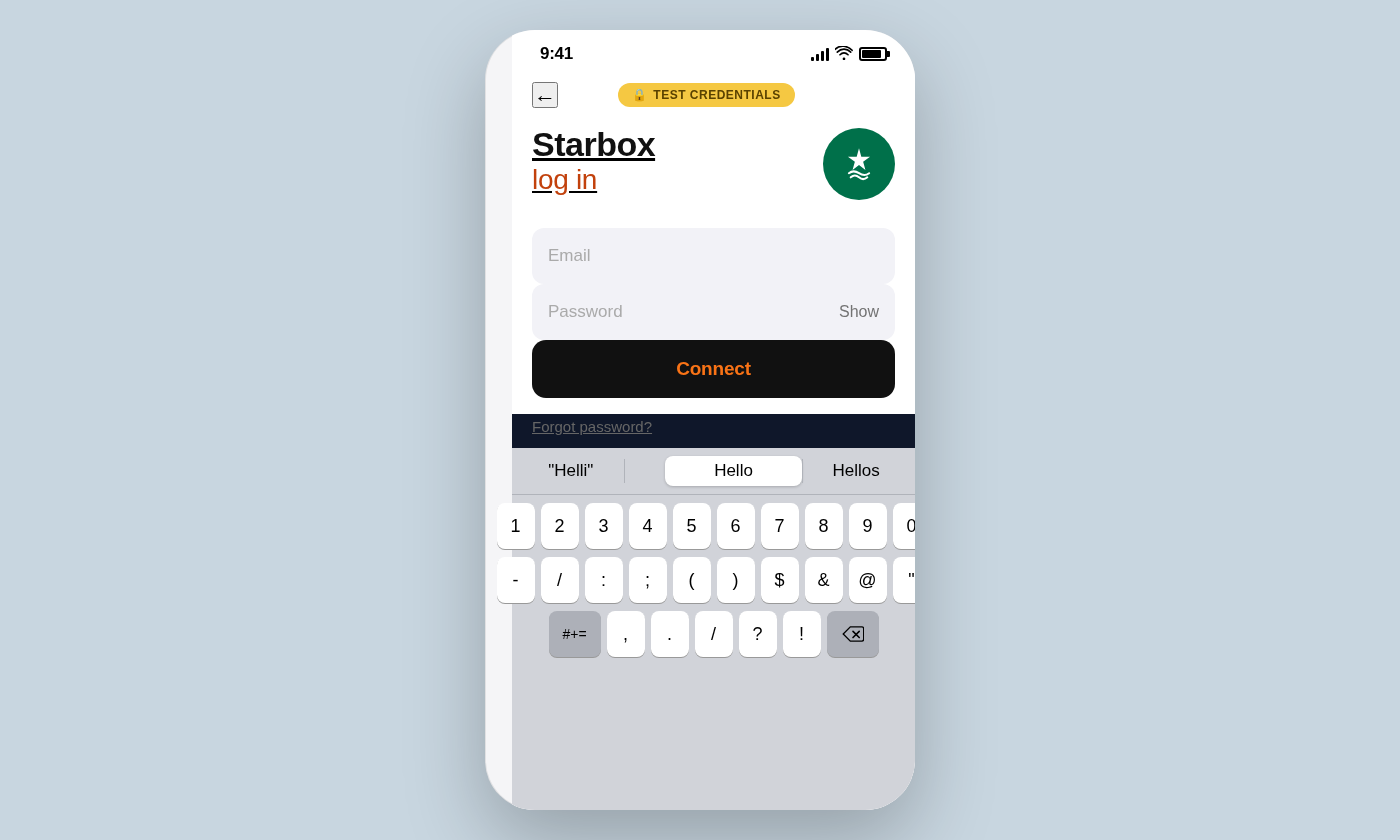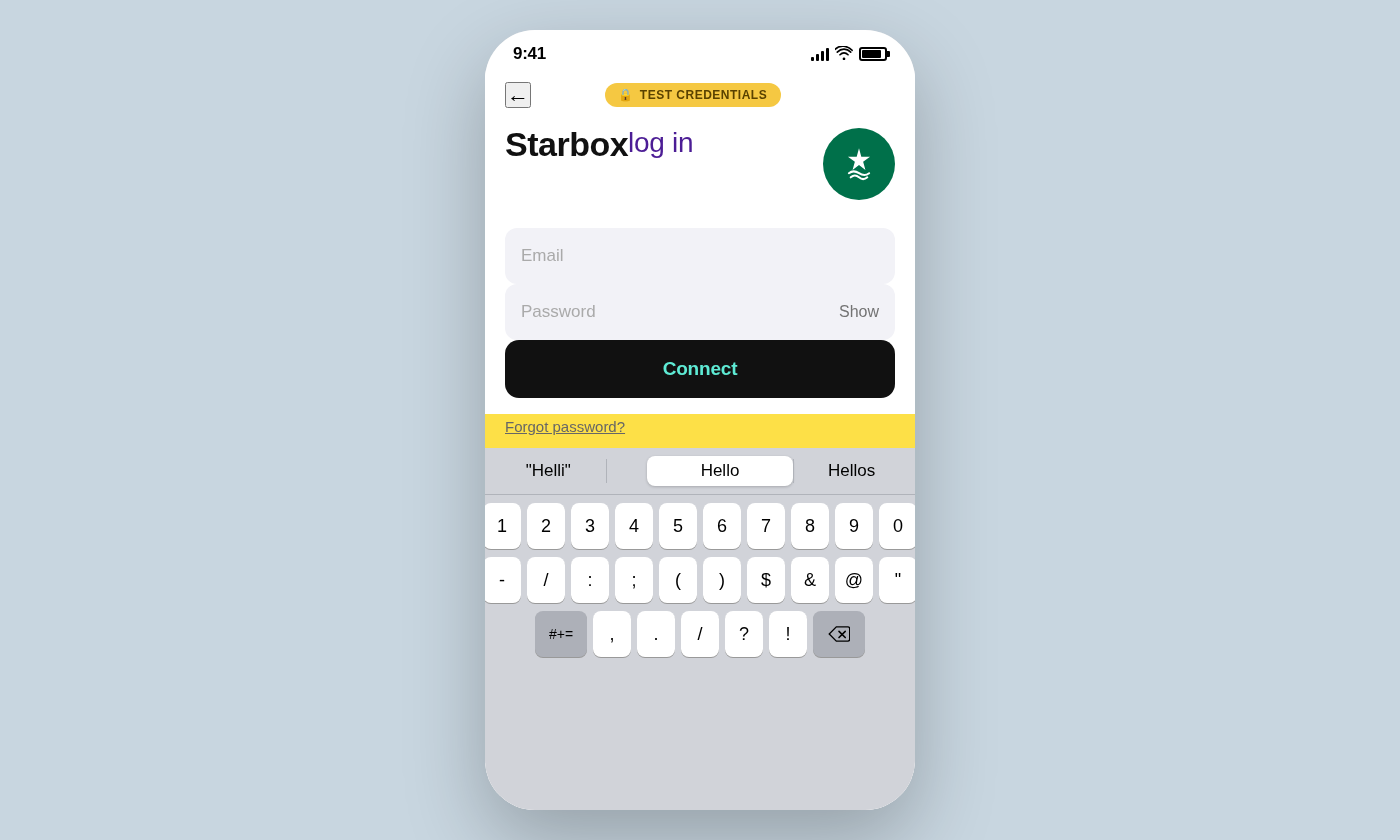--- a/index.html
+++ b/index.html
@@ -18,20 +18,21 @@
     .phone-frame {
       width: 430px;
       height: 780px;
       background: #f5f5f7;
       border-radius: 50px;
       box-shadow: 0 30px 80px rgba(0,0,0,0.25), inset 0 0 0 1px rgba(0,0,0,0.08);
       overflow: hidden;
       display: flex;
       flex-direction: column;
       position: relative;
+      padding-left: 27px;
     }
 
     
     .status-bar {
       display: flex;
       align-items: center;
       justify-content: space-between;
       padding: 14px 28px 6px 28px;
       background: #ffffff;
     }
@@ -150,34 +151,36 @@
     .header-section {
       padding: 10px 20px 20px 20px;
       background: #ffffff;
       display: flex;
       align-items: flex-start;
       justify-content: space-between;
     }
 
     .header-titles {
       display: flex;
+      flex-direction: column;
+      text-decoration: underline;
     }
 
     .app-title {
       font-size: 34px;
       font-weight: 700;
       color: #111;
       letter-spacing: -0.5px;
       line-height: 1.1;
     }
 
     .app-subtitle {
       font-size: 28px;
       font-weight: 300;
-      color: #4c1d95;
+      color: #c2410c;
       letter-spacing: -0.3px;
       line-height: 1.2;
     }
 
     .logo-circle {
       width: 72px;
       height: 72px;
       border-radius: 50%;
       background: #00704a;
       display: flex;
@@ -238,34 +241,34 @@
       font-weight: 500;
       color: #737373;
       cursor: pointer;
       background: none;
       border: none;
       padding: 4px 0 4px 8px;
     }
 
     .connect-button {
       background: #111;
-      color: #5eead4;
+      color: #f97316;
       border: none;
       border-radius: 14px;
       padding: 18px;
       font-size: 19px;
       font-weight: 600;
       cursor: pointer;
       letter-spacing: -0.2px;
     }
 
     .forgot-password {
       text-align: left;
       padding: 4px 20px 12px 20px;
-      background: #fde047;
+      background: #0f172a;
     }
 
     .forgot-password-link {
       font-size: 15px;
       color: #666;
       text-decoration: underline;
       cursor: pointer;
     }
 
     

